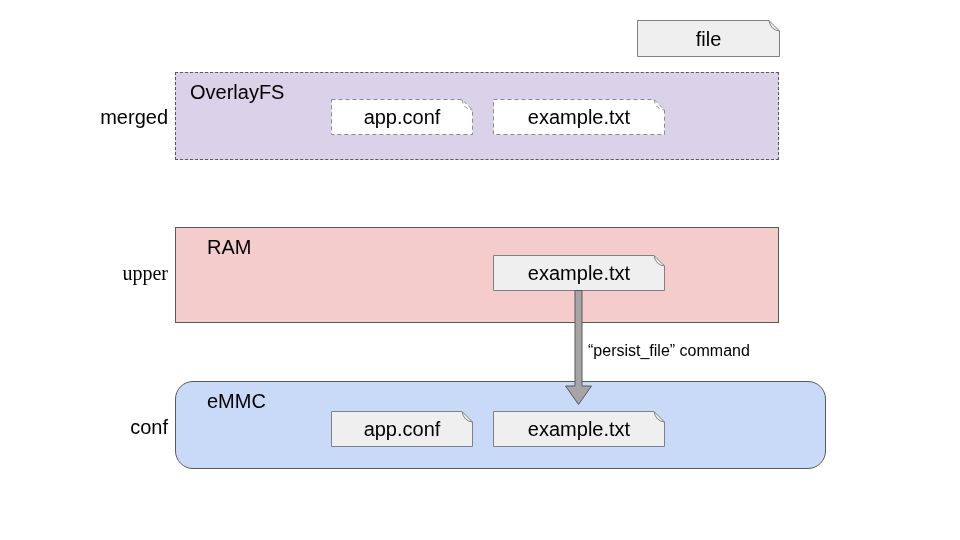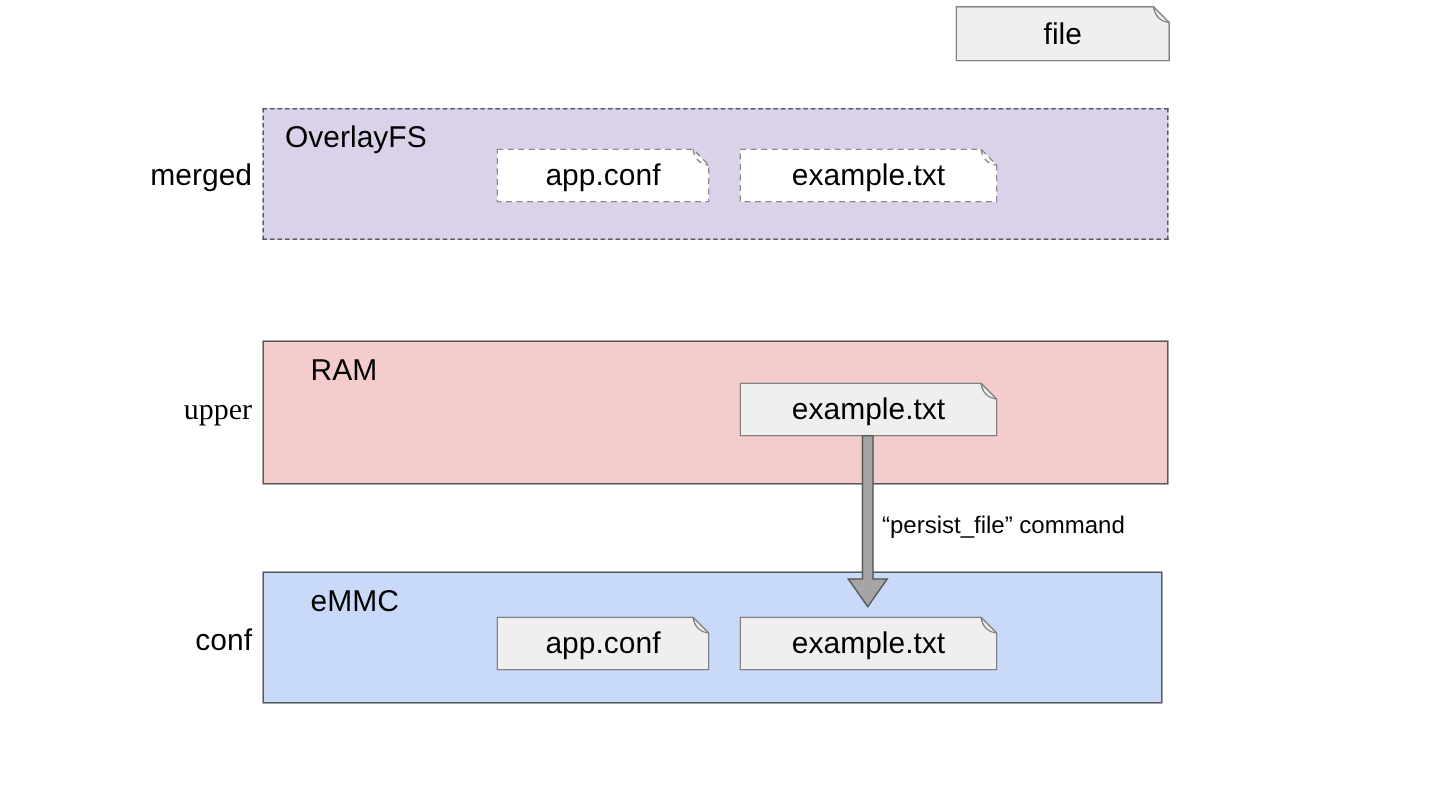--- a/index.html
+++ b/index.html
@@ -76,21 +76,21 @@
     font-size: 16px;
     line-height: 22px;
     white-space: nowrap;
   }
 </style>
 </head>
 <body>
 
 <div class="canvas">
 
-  <div class="file-box solid" style="left:637px; top:4px; width:143px; height:37px;">
+  <div class="file-box solid" style="left:637px; top:20px; width:143px; height:37px;">
       <svg class="shape" width="143" height="37">
         <path class="main" d="M0.5,0.5 H132 L142.5,11 V36.5 H0.5 Z"></path>
         <path class="fold" d="M132,0.5 Q133.5,10 142.5,11"></path>
       </svg>
     <span class="file-label">file</span>
   </div>
 
   <div class="row-label" style="top:106px;">merged</div>
   <div class="row-label" style="top:262px;font-family:Liberation Serif, serif;">upper</div>
   <div class="row-label" style="top:416px;">conf</div>
@@ -117,21 +117,21 @@
     <span class="layer-title" style="left:31px;">RAM</span>
     <div class="file-box solid" style="left:317px; top:27px; width:172px; height:36px;">
         <svg class="shape" width="172" height="36">
           <path class="main" d="M0.5,0.5 H161 L171.5,11 V35.5 H0.5 Z"></path>
           <path class="fold" d="M161,0.5 Q162.5,10 171.5,11"></path>
         </svg>
       <span class="file-label">example.txt</span>
     </div>
   </div>
 
-  <div class="layer lower-layer" style="left:175px; top:381px; width:600px; height:88px;">
+  <div class="layer lower-layer" style="left:175px; top:381px; width:651px; height:88px;border-radius:18px;">
     <span class="layer-title" style="left:31px;">eMMC</span>
     <div class="file-box solid" style="left:155px; top:29px; width:142px; height:36px;">
         <svg class="shape" width="142" height="36">
           <path class="main" d="M0.5,0.5 H131 L141.5,11 V35.5 H0.5 Z"></path>
           <path class="fold" d="M131,0.5 Q132.5,10 141.5,11"></path>
         </svg>
       <span class="file-label">app.conf</span>
     </div>
     <div class="file-box solid" style="left:317px; top:29px; width:172px; height:36px;">
         <svg class="shape" width="172" height="36">

